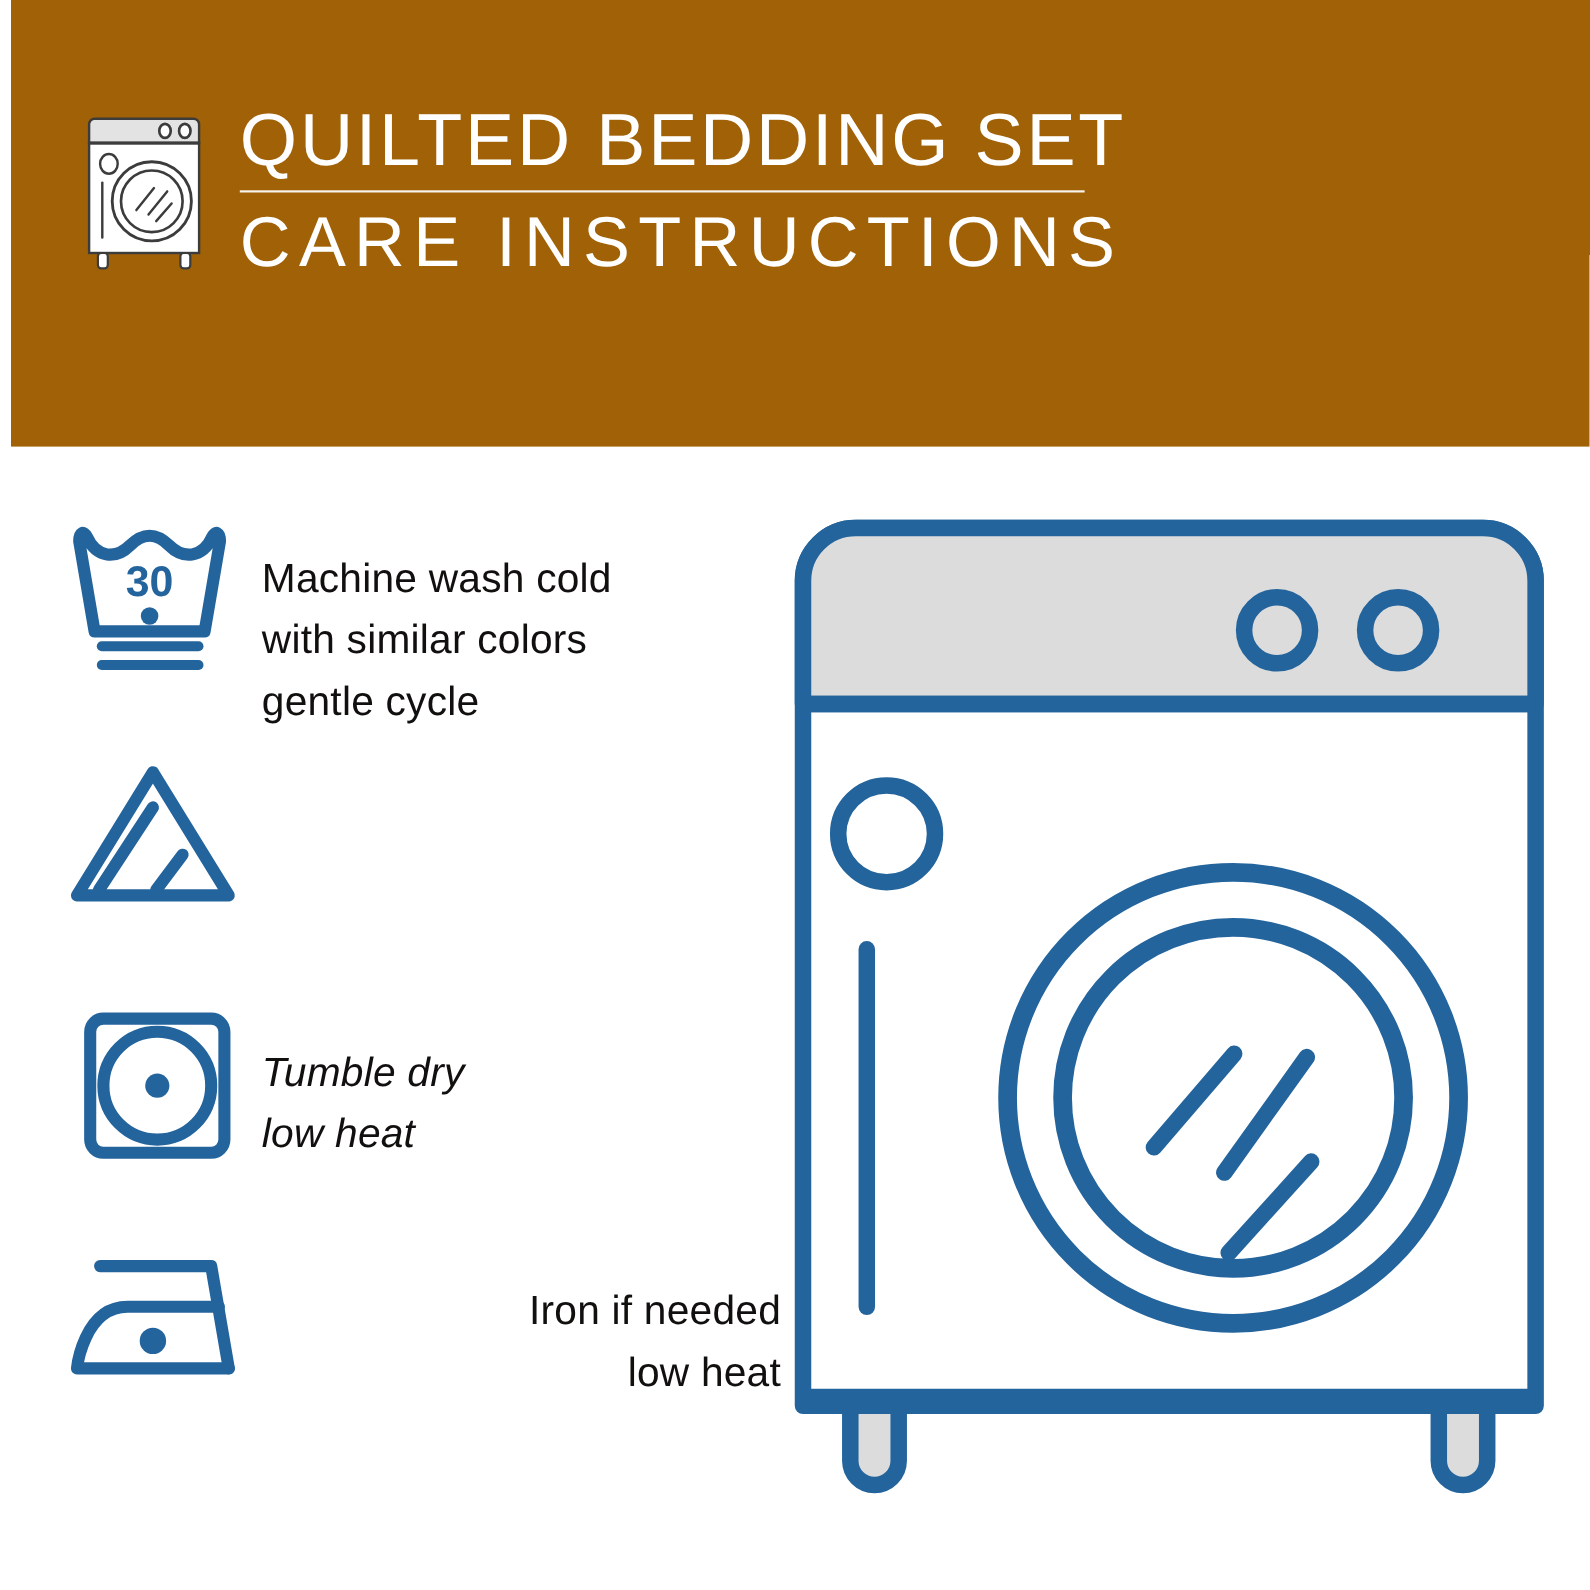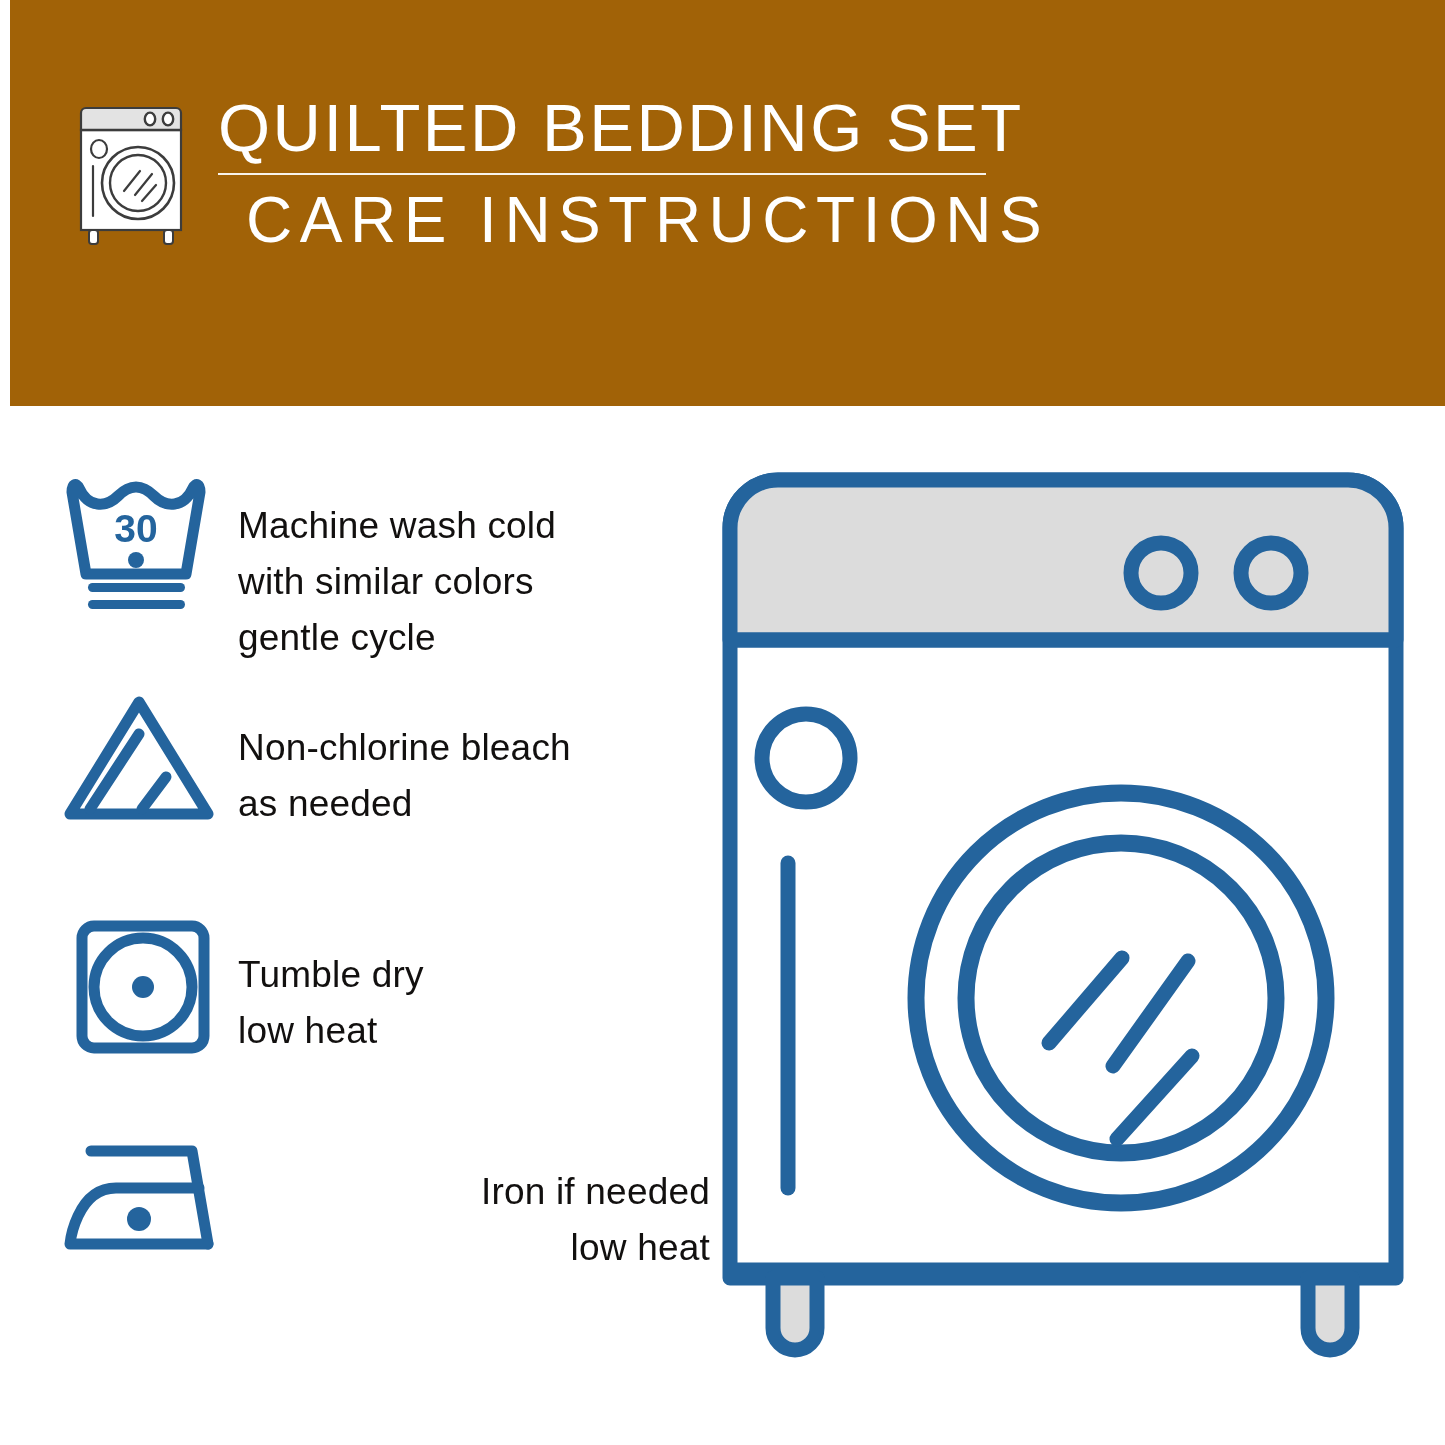--- a/index.html
+++ b/index.html
@@ -65,21 +65,20 @@
     margin: 8px 0 10px 0;
     opacity: 0.92;
   }
   #header-subtitle {
     color: #ffffff;
     font-size: 64px;
     line-height: 70px;
     letter-spacing: 7.5px;
     font-weight: 400;
     white-space: nowrap;
-    margin-left: 28px;
   }
 
   
   #instructions {
     position: absolute;
     left: 60px;
     top: 470;
     top: 470px;
     width: 650px;
   }
@@ -100,21 +99,21 @@
     color: #12100f;
     font-size: 37px;
     line-height: 56px;
     letter-spacing: 0.2px;
     font-weight: 400;
     white-space: pre-line;
     padding-top: 20px;
   }
   .row-wash .instruction-text { padding-top: 28px; }
   .row-bleach .instruction-text { padding-top: 28px; }
-  .row-dry .instruction-text { padding-top: 33px; }
+  .row-dry .instruction-text { padding-top: 33px; font-style: italic; }
   .row-iron .instruction-text { padding-top: 28px; text-align: right; }
 
   
   #machine-illustration {
     position: absolute;
     left: 718px;
     top: 468px;
     width: 690px;
     height: 910px;
   }
@@ -186,22 +185,20 @@
     <div class="instruction-row row-bleach">
       <div class="instruction-icon">
         <svg width="170" height="140" viewBox="0 0 170 140">
 
           <path d="M79 10 L148 122 L10 122 Z" fill="none" stroke="#24649d" stroke-width="11" stroke-linejoin="round"></path>
 
           <line x1="79" y1="42" x2="30" y2="117" stroke="#24649d" stroke-width="11" stroke-linecap="round"></line>
           <line x1="106" y1="85" x2="82" y2="117" stroke="#24649d" stroke-width="11" stroke-linecap="round"></line>
         </svg>
       </div>
-      <div class="instruction-text">Non-chlorine bleach
-as needed</div>
     </div>
 
     <div class="instruction-row row-dry">
       <div class="instruction-icon">
         <svg width="170" height="145" viewBox="0 0 170 145">
           <rect x="22" y="12" width="122" height="122" rx="12" ry="12" fill="none" stroke="#24649d" stroke-width="11"></rect>
           <circle cx="83" cy="73" r="49" fill="none" stroke="#24649d" stroke-width="11"></circle>
           <circle cx="83" cy="73" r="11" fill="#24649d"></circle>
         </svg>
       </div>

